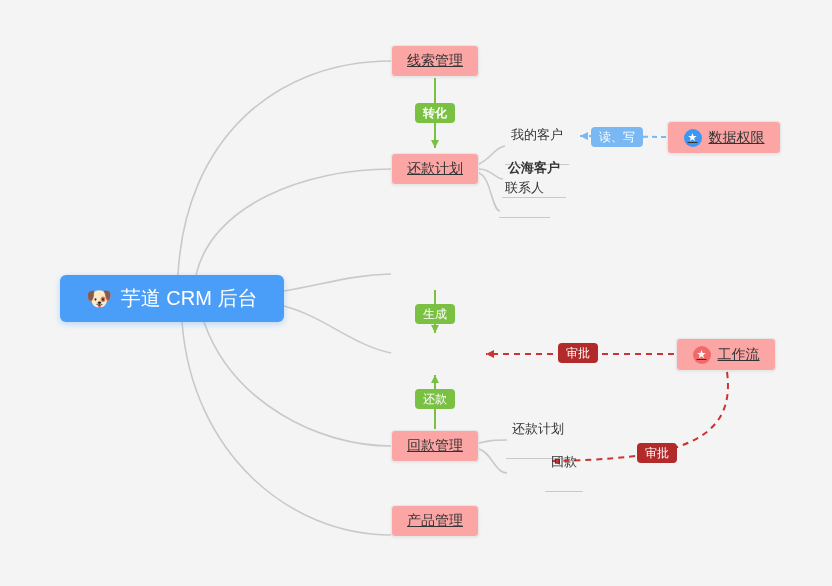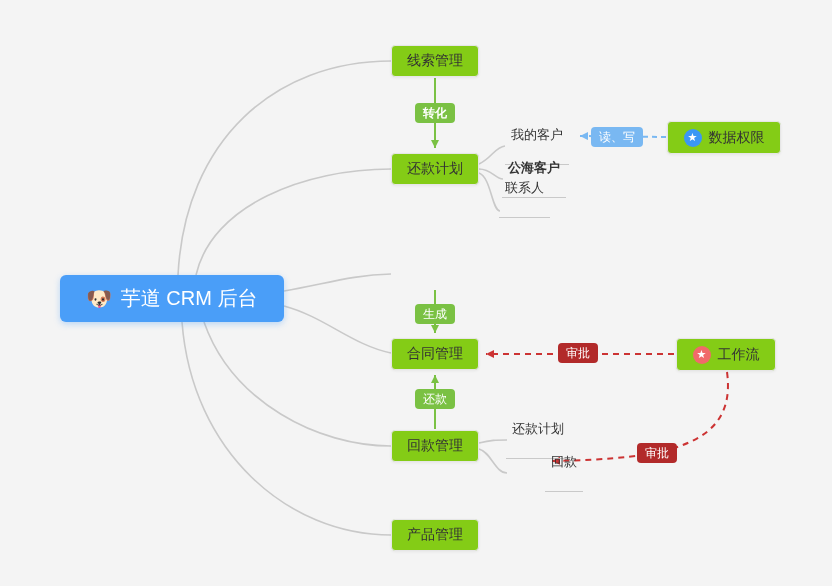--- a/index.html
+++ b/index.html
@@ -14,28 +14,29 @@
     background: var(--bg, #f4f4f4);
     overflow: hidden;
   }
   .canvas svg { position: absolute; left: 0; top: 0; }
 
   .node {
     position: absolute;
     display: flex;
     align-items: center;
     justify-content: center;
-    background: #84cc16;
+    background: #fca5a5;
     border: 1px solid #e6e6e6;
     border-radius: 4px;
     box-shadow: 0 1px 3px rgba(0,0,0,0.06);
     font-size: 14px;
     color: var(--node_text, #333);
     box-sizing: border-box;
     white-space: nowrap;
+    text-decoration: underline;
   }
   .root-node {
     position: absolute;
     left: 60px; top: 275px;
     width: 224px; height: 47px;
     background: var(--root_bg, #4a9ef8);
     border-radius: 6px;
     color: #ffffff;
     display: flex;
     align-items: center;
@@ -157,27 +158,24 @@
     <span class="emoji">🐶</span>
     <span>芋道 CRM 后台</span>
   </div>
 
   <div class="node" style="left:391px; top:45px; width:88px; height:32px;">
     <span>线索管理</span>
   </div>
   <div class="node" style="left:391px; top:153px; width:88px; height:32px;">
     <span>还款计划</span>
   </div>
-  <div class="node" style="left:391px; top:338px; width:88px; height:32px;">
-    <span>合同管理</span>
-  </div>
   <div class="node" style="left:391px; top:430px; width:88px; height:32px;">
     <span>回款管理</span>
   </div>
-  <div class="node" style="left:391px; top:519px; width:88px; height:32px;text-align:right;">
+  <div class="node" style="left:391px; top:505px; width:88px; height:32px;text-align:right;">
     <span>产品管理</span>
   </div>
 
   <div class="node" style="left:667px; top:121px; width:114px; height:33px;">
     <span class="icon-circle icon-blue">★</span>
     <span>数据权限</span>
   </div>
   <div class="node" style="left:676px; top:338px; width:100px; height:33px;">
     <span class="icon-circle icon-red">★</span>
     <span>工作流</span>

